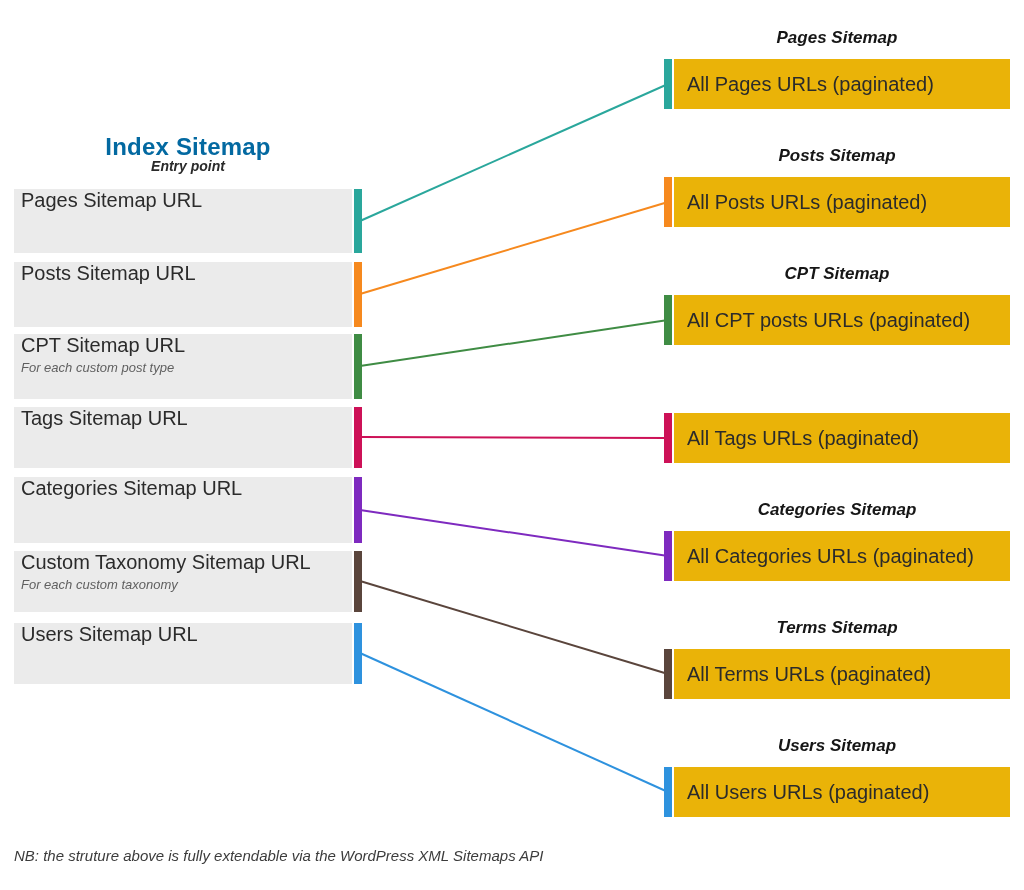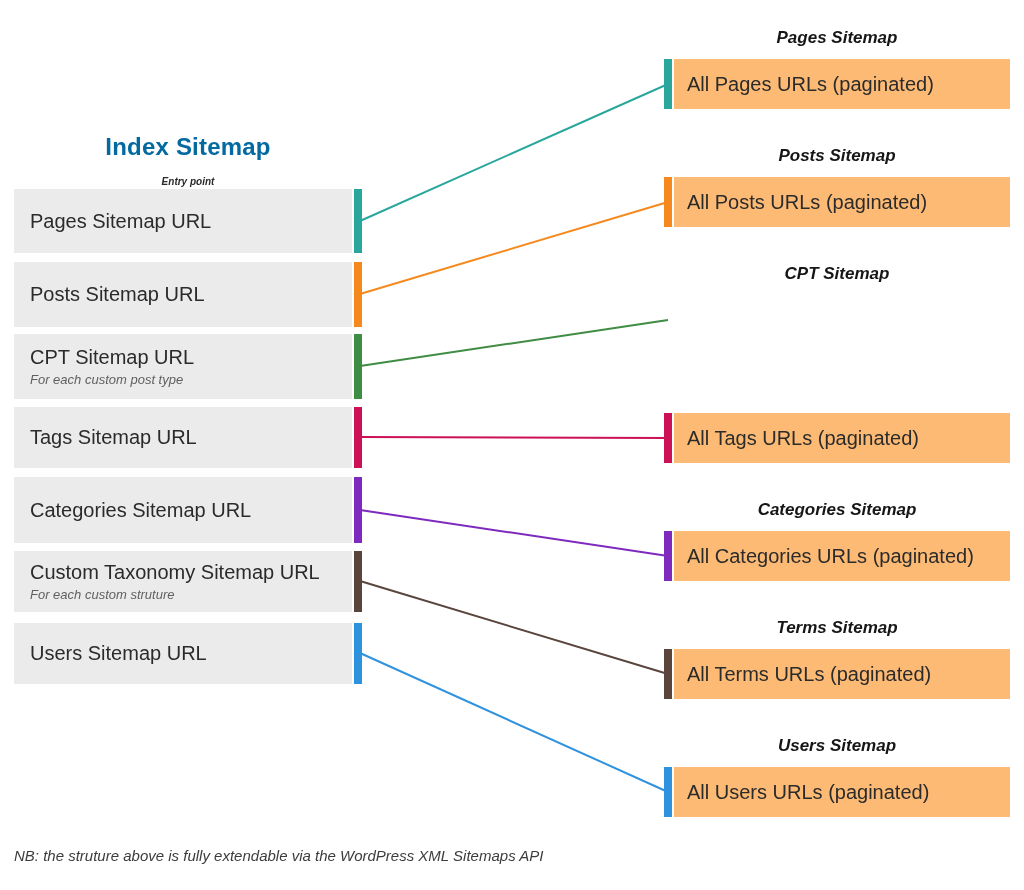--- a/index.html
+++ b/index.html
@@ -26,43 +26,42 @@
     text-align: center;
     font-size: 24px;
     font-weight: bold;
     color: #0369a1;
     letter-spacing: 0.2px;
     z-index: 2;
   }
   .index-subtitle {
     position: absolute;
     left: 14px; width: 348px;
-    top: 176px;
+    top: 158px;
     text-align: center;
-    font-size: 10px;
+    font-size: 14px;
     font-weight: bold;
     font-style: italic;
     color: #2a2a2a;
     z-index: 2;
   }
   .left-row {
     position: absolute;
     left: 14px;
     width: 348px;
     display: flex;
     align-items: stretch;
     z-index: 2;
   }
   .left-row .box-body {
     flex: 1 1 auto;
     background: #ebebeb;
     display: flex;
     flex-direction: column;
-    justify-content: center;
-    padding-left: 16px;
+    padding-left: 7px;
   }
   .left-row .accent-bar {
     flex: 0 0 8px;
     margin-left: 2px;
   }
   .box-label {
     font-size: 20px;
     color: #2b2b2b;
   }
   .box-note {
@@ -98,21 +97,21 @@
     display: flex;
     align-items: stretch;
     z-index: 2;
   }
   .right-row .accent-bar {
     flex: 0 0 8px;
     margin-right: 2px;
   }
   .right-row .box-body {
     flex: 1 1 auto;
-    background: #fdba74;
+    background: #eab308;
     display: flex;
     flex-direction: column;
     justify-content: center;
     padding-left: 13px;
   }
   
   .rt0 { top: 28px; }  .rr0 { top: 59px; }
   .rt1 { top: 146px; text-align: center; } .rr1 { top: 177px; }
   .rt2 { top: 264px; } .rr2 { top: 295px; }
   .rt3 { top: 382px; } .rr3 { top: 413px; }
@@ -175,21 +174,21 @@
   </div>
   <div class="left-row lr4">
     <div class="box-body">
       <div class="box-label">Categories Sitemap URL</div>
     </div>
     <div class="accent-bar" style="background-color: rgb(126, 42, 191);"></div>
   </div>
   <div class="left-row lr5">
     <div class="box-body">
       <div class="box-label">Custom Taxonomy Sitemap URL</div>
-      <div class="box-note">For each custom struture</div>
+      <div class="box-note">For each custom taxonomy</div>
     </div>
     <div class="accent-bar" style="background-color: rgb(90, 69, 60);"></div>
   </div>
   <div class="left-row lr6">
     <div class="box-body">
       <div class="box-label">Users Sitemap URL</div>
     </div>
     <div class="accent-bar" style="background-color: rgb(46, 146, 222);"></div>
   </div>
 
@@ -203,20 +202,26 @@
 
   <div class="right-title rt1">Posts Sitemap</div>
   <div class="right-row rr1">
     <div class="accent-bar" style="background-color: rgb(246, 137, 30);"></div>
     <div class="box-body">
       <div class="box-label">All Posts URLs (paginated)</div>
     </div>
   </div>
 
   <div class="right-title rt2">CPT Sitemap</div>
+  <div class="right-row rr2">
+    <div class="accent-bar" style="background-color: rgb(63, 140, 68);"></div>
+    <div class="box-body">
+      <div class="box-label">All CPT posts URLs (paginated)</div>
+    </div>
+  </div>
 
   <div class="right-row rr3">
     <div class="accent-bar" style="background-color: rgb(205, 17, 87);"></div>
     <div class="box-body">
       <div class="box-label">All Tags URLs (paginated)</div>
     </div>
   </div>
 
   <div class="right-title rt4">Categories Sitemap</div>
   <div class="right-row rr4">

